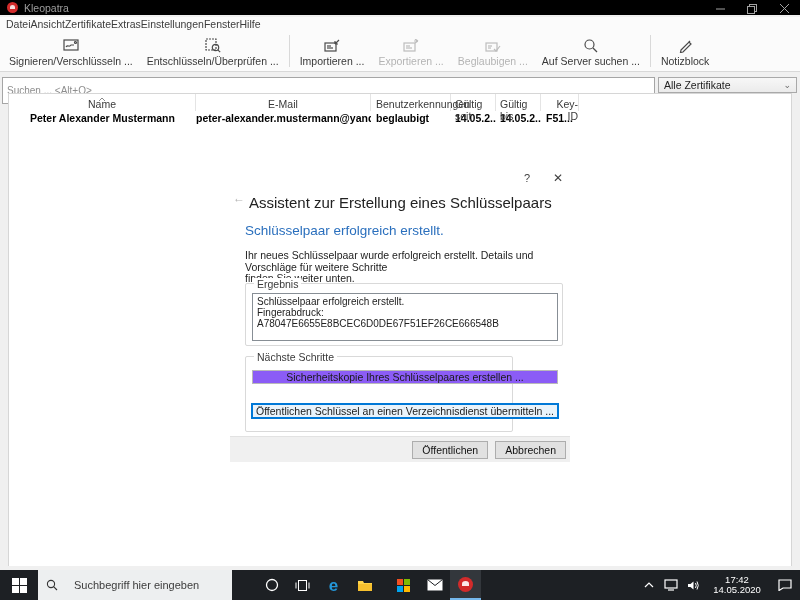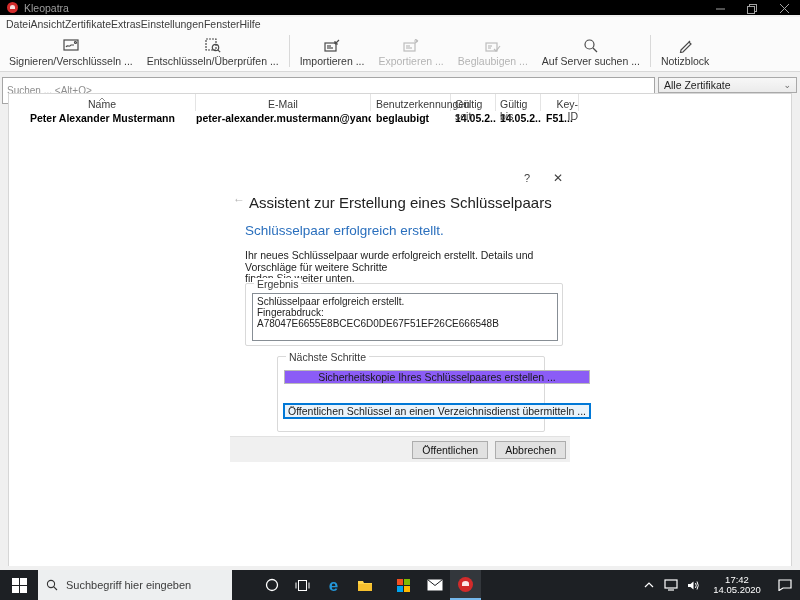--- a/index.html
+++ b/index.html
@@ -53,33 +53,33 @@
   .wiz-close { position:absolute; left:319px; top:3px; width:18px; height:18px; text-align:center; font-size:12px; color:#404040; }
   .wiz-back { position:absolute; left:3px; top:23px; color:#b3b3b3; font-size:12px; }
   .wiz-title { position:absolute; left:19px; top:26px; font-size:15px; color:#222; }
   .wiz-heading { position:absolute; left:15px; top:55px; font-size:13.5px; color:#2a6fbd; }
   .wiz-body { position:absolute; left:15px; top:82px; width:312px; font-size:10.5px; color:#222; line-height:11.5px; }
 
   .groupbox { position:absolute; border:1px solid #d9d9d9; border-radius:2px; background:#fff; }
   .group-label { position:absolute; top:-6px; left:8px; background:#fff; padding:0 3px; font-size:10.5px; color:#3a3a3a; }
   .gb-result { left:15px; top:115px; width:318px; height:63px; }
   .result-box { position:absolute; left:6px; top:9px; width:306px; height:48px; border:1px solid #878e95; background:#fff; font-size:10px; color:#222; padding:2px 4px; line-height:11px; }
-  .gb-next { left:15px; top:188px; width:268px; height:76px;margin-left:32px; }
+  .gb-next { left:15px; top:188px; width:268px; height:76px; }
   .step-btn { position:absolute; left:6px; width:306px; height:14px; background:#8b5cf6; border:1px solid #b9b9b9; font-size:10.5px; color:#1a1a1a; display:flex; align-items:center; justify-content:center; font-family:"Liberation Sans", sans-serif; }
   .step-btn.focused { border:1px solid #0078d7; box-shadow:0 0 0 1px #0078d7; background:#e9f3fb; }
 
   .wiz-footer { position:absolute; left:0; top:268px; width:340px; height:26px; background:#f0f0f0; border-top:1px solid #e2e2e2; display:flex; align-items:center; justify-content:flex-end; gap:7px; padding-right:4px; }
   .dlg-btn { height:18px; background:#e1e1e1; border:1px solid #adadad; font-size:10.5px; color:#111; padding:0 9px; font-family:"Liberation Sans", sans-serif; }
 
   
   .taskbar { left:0; top:570px; width:800px; height:30px; background:#1d2024; display:flex; align-items:center; }
   .tb-start { width:38px; height:30px; display:flex; align-items:center; justify-content:center; }
   .win-logo { display:grid; grid-template-columns:7px 7px; grid-template-rows:7px 7px; gap:1px; }
   .win-logo div { background:#fff; }
-  .tb-search { width:194px; height:30px; background:#edeff0; display:flex; align-items:center; padding-left:8px; gap:8px;text-align:right; }
+  .tb-search { width:194px; height:30px; background:#edeff0; display:flex; align-items:center; padding-left:8px; gap:16px;text-align:right; }
   .tb-search-text { font-size:11px; color:#3c3c3c; }
   .tray-slot { width:31px; height:30px; display:flex; align-items:center; justify-content:center; }
   .tray-slot svg { display:block; }
   .edge-e { color:#2496d8; font-size:17px; font-weight:bold; line-height:17px; }
   .kleo-slot { background:#33373c; border-bottom:2px solid #76b9ed; }
   .kleo-circle { width:15px; height:15px; border-radius:50%; background:#d22b2b; position:relative; }
   .kleo-circle::after { content:""; position:absolute; left:4px; top:4px; width:7px; height:5px; border-radius:50% 50% 0 0; background:#fff; opacity:.9; }
   .sys-tray { position:absolute; right:0; top:570px; height:30px; display:flex; align-items:center; }
   .tray-ico { width:22px; display:flex; justify-content:center; align-items:center; color:#fff; }
   .clock { width:58px; text-align:center; color:#fff; font-size:9.5px; line-height:10.5px; margin:0 4px; }

